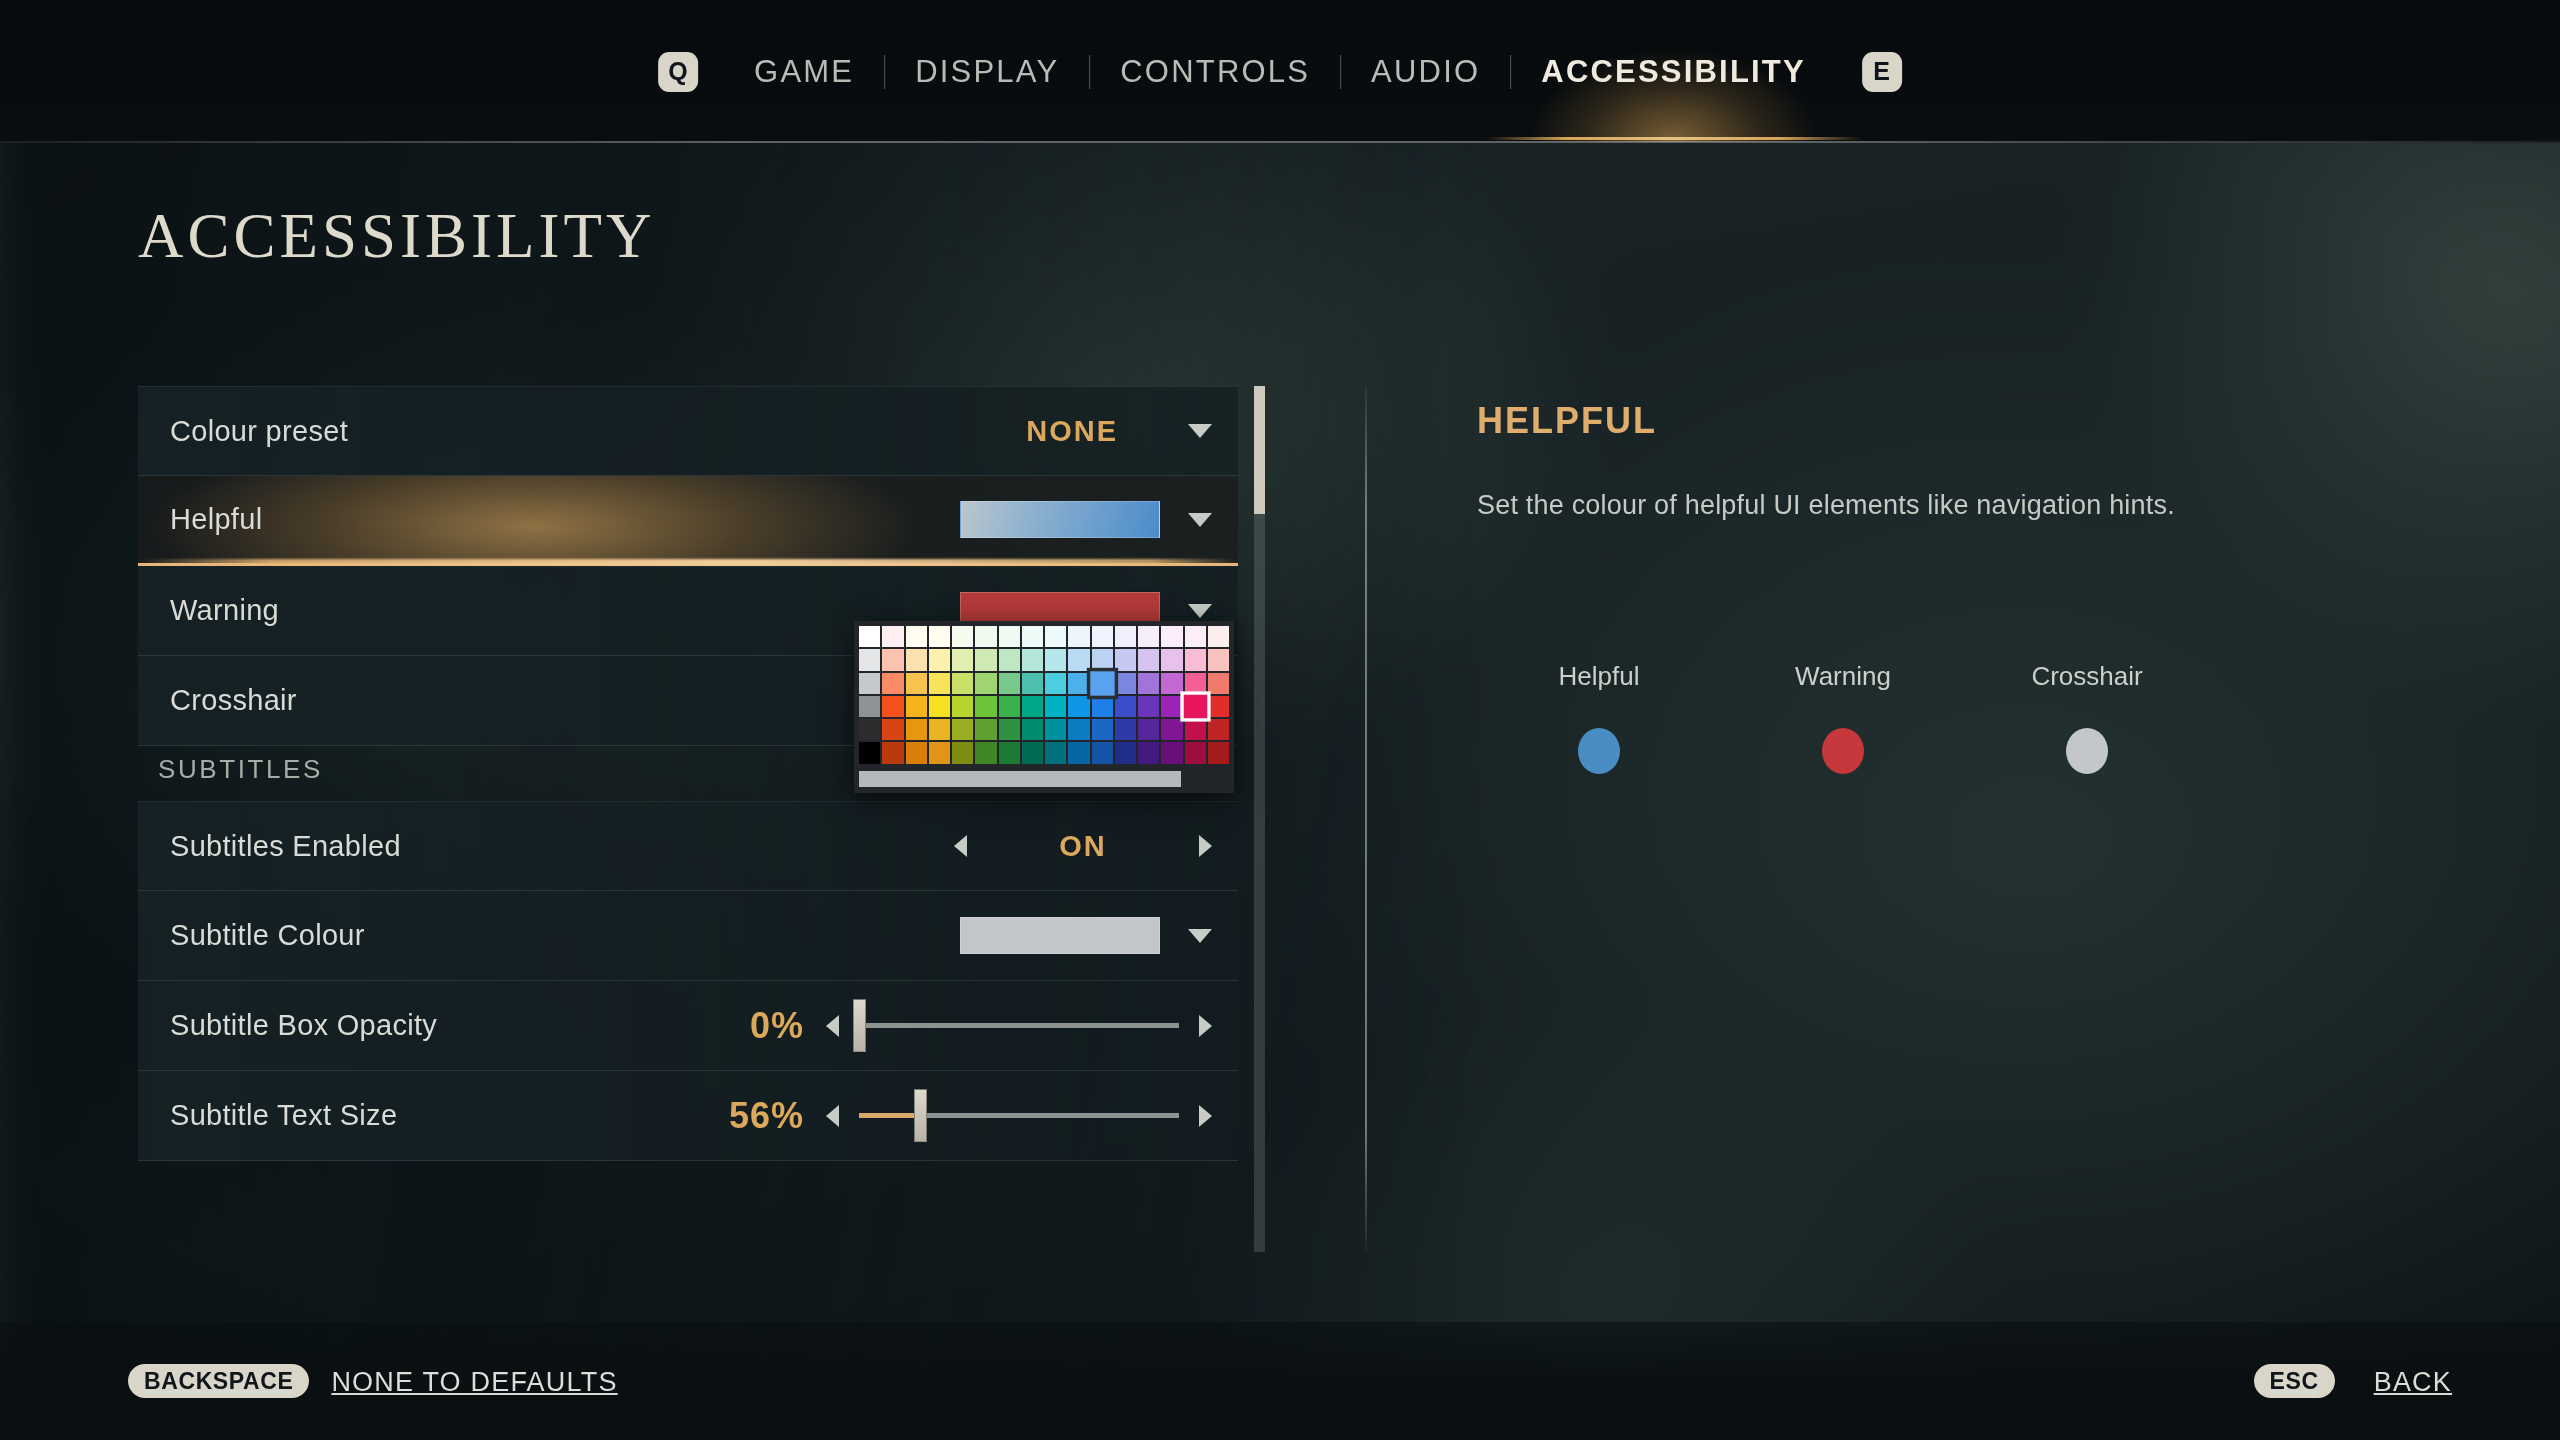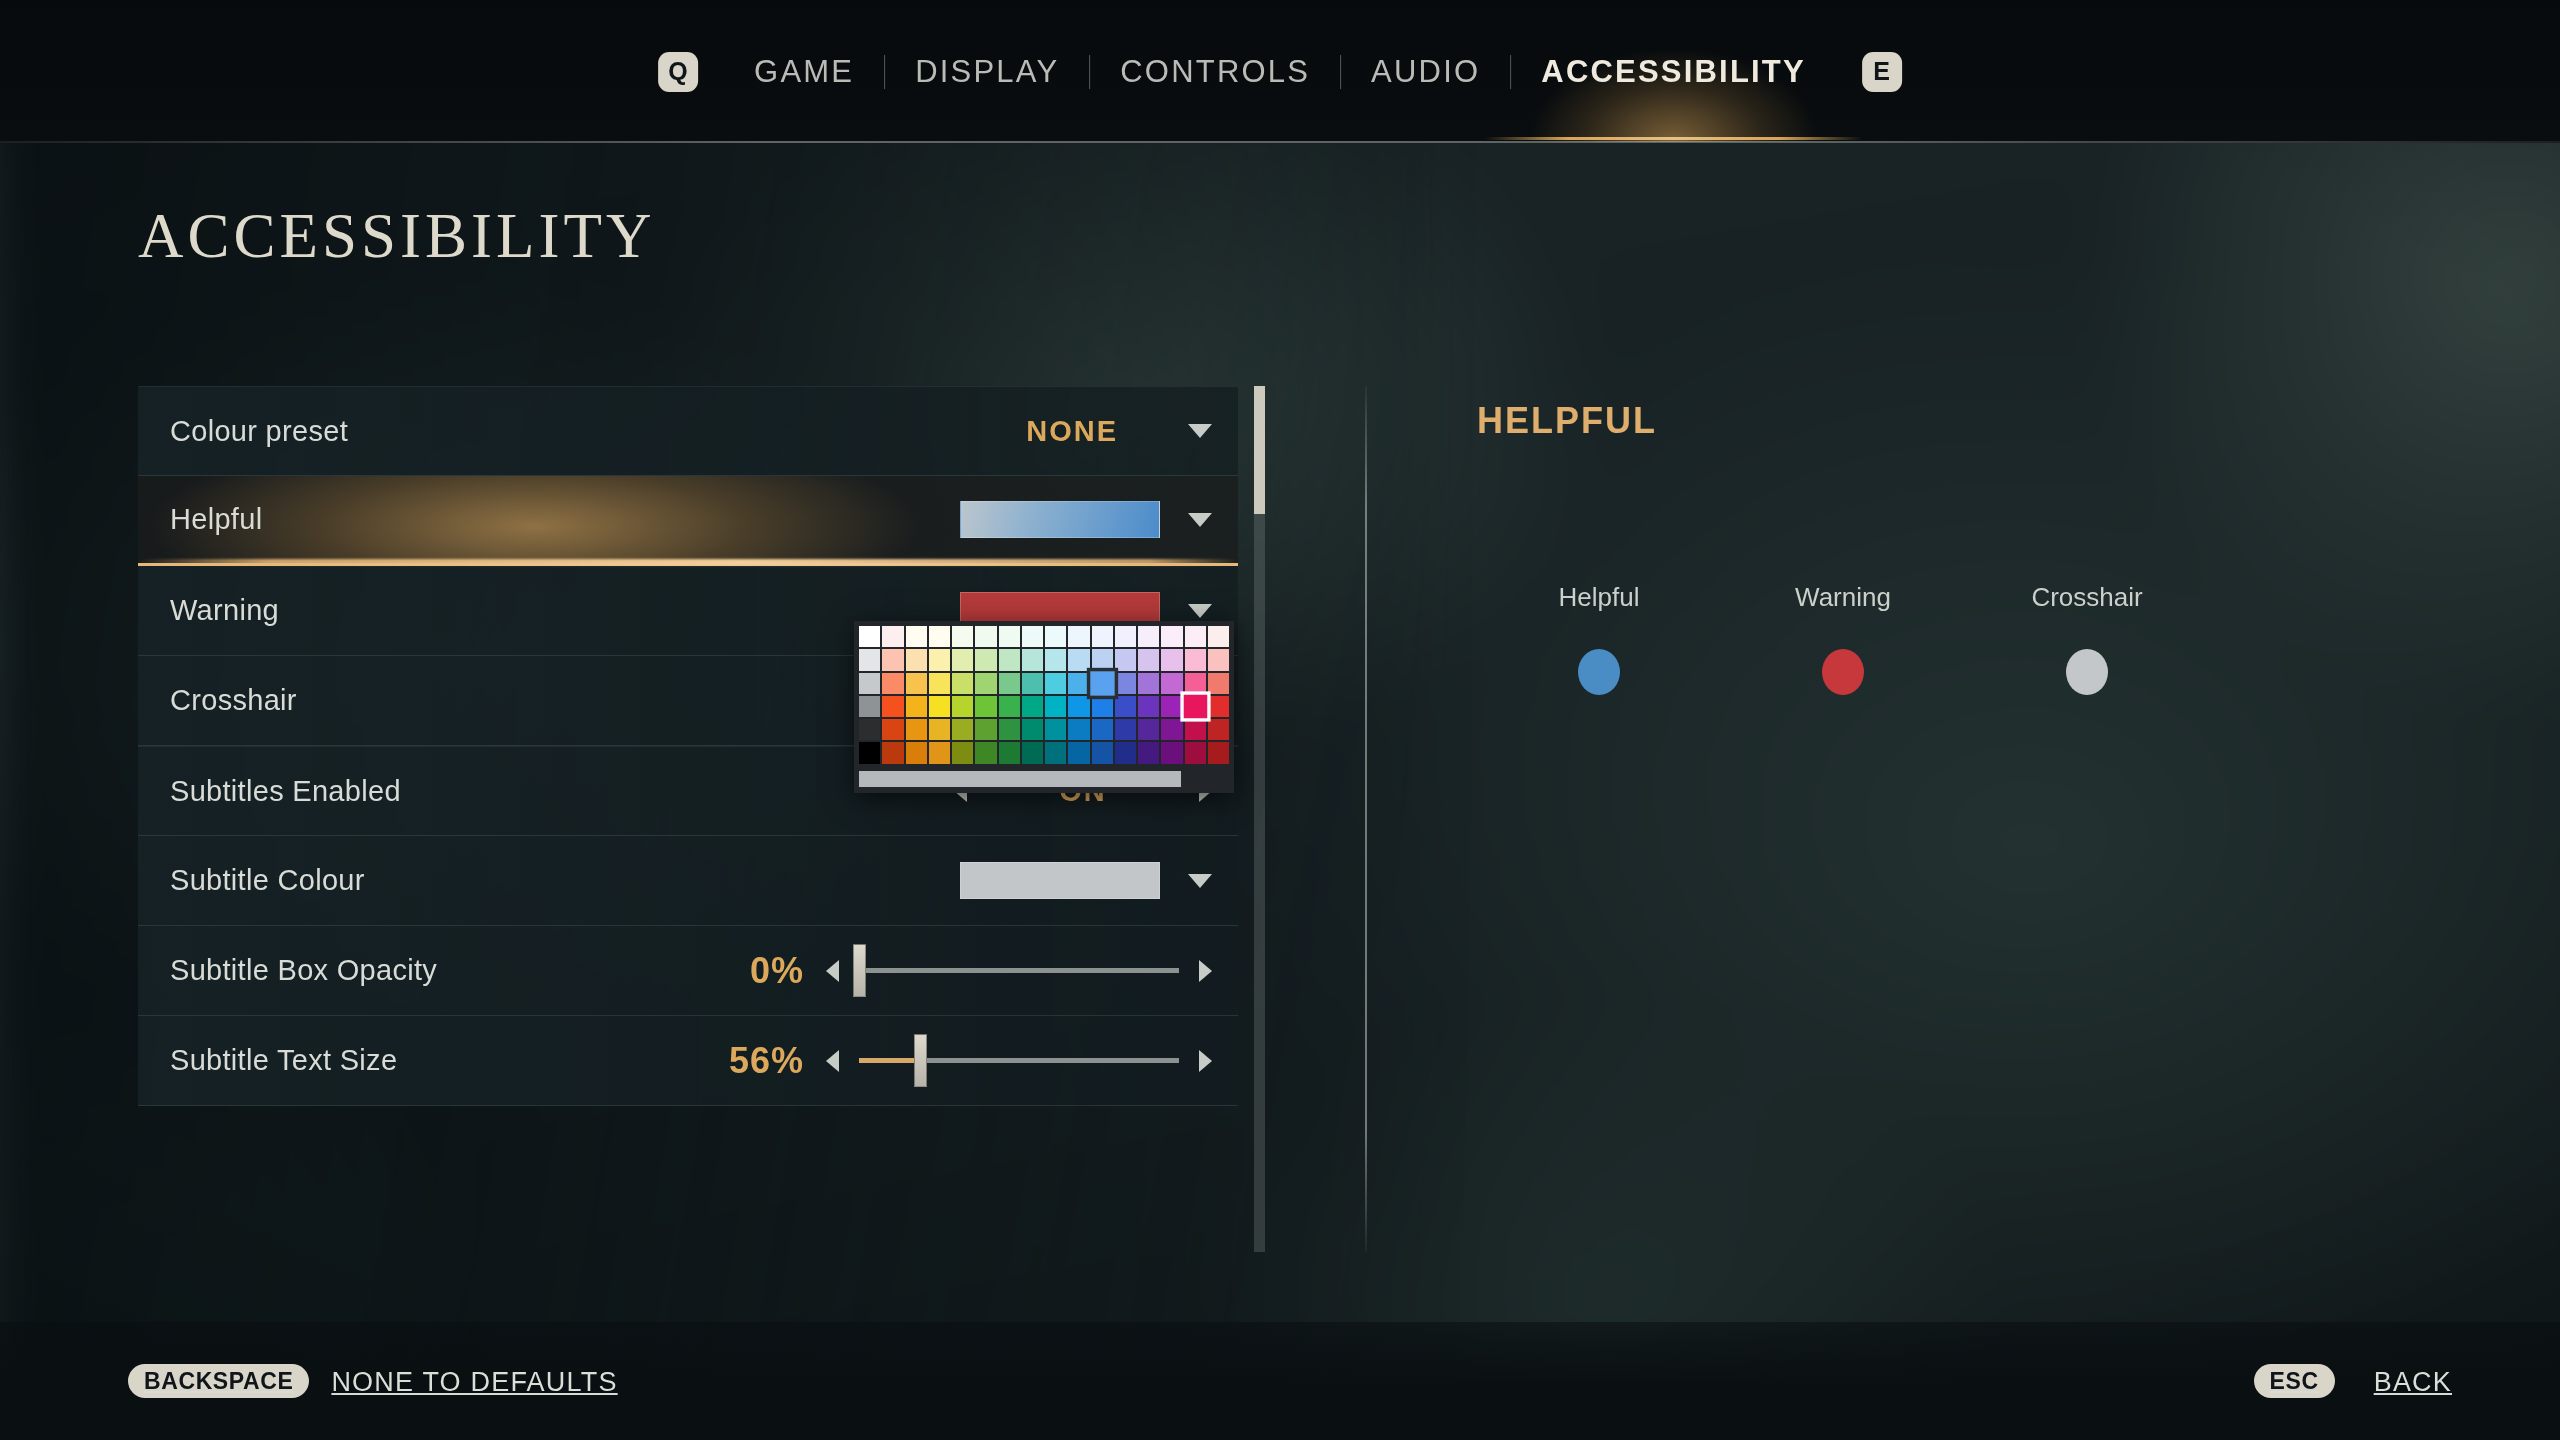--- a/index.html
+++ b/index.html
@@ -238,20 +238,21 @@
           </div>
         </div>
         <div class="row">
           <div class="label">Crosshair</div>
           <div class="right">
             <span class="swatch" style="background: rgb(183, 187, 189);"></span>
             <span class="caret-down" style="margin-left: 28px;"></span>
           </div>
         </div>
       </div>
+      <div class="group-label">SUBTITLES</div>
       <div class="rows">
         <div class="row">
           <div class="label">Subtitles Enabled</div>
           <div class="right">
             <div class="stepper">
               <span class="arrow-l"></span>
               <span class="mid value-text">ON</span>
               <span class="arrow-r"></span>
             </div>
           </div>
@@ -589,20 +590,21 @@
       </span>
       <span class="cell">
         <i style="background: rgb(166, 28, 28);"></i>
       </span>
     </div>
   <div class="pbar"></div>
 </div>
 
 <div id="detail">
   <div class="dtitle">HELPFUL</div>
+  <div class="ddesc">Set the colour of helpful UI elements like navigation hints.</div>
   <div id="previews">
       <div class="pv">
         <div class="pvlabel">Helpful</div>
         <div class="dot" style="background:#4a8cc4"></div>
       </div>
       <div class="pv">
         <div class="pvlabel">Warning</div>
         <div class="dot" style="background:#c6383c"></div>
       </div>
       <div class="pv">

